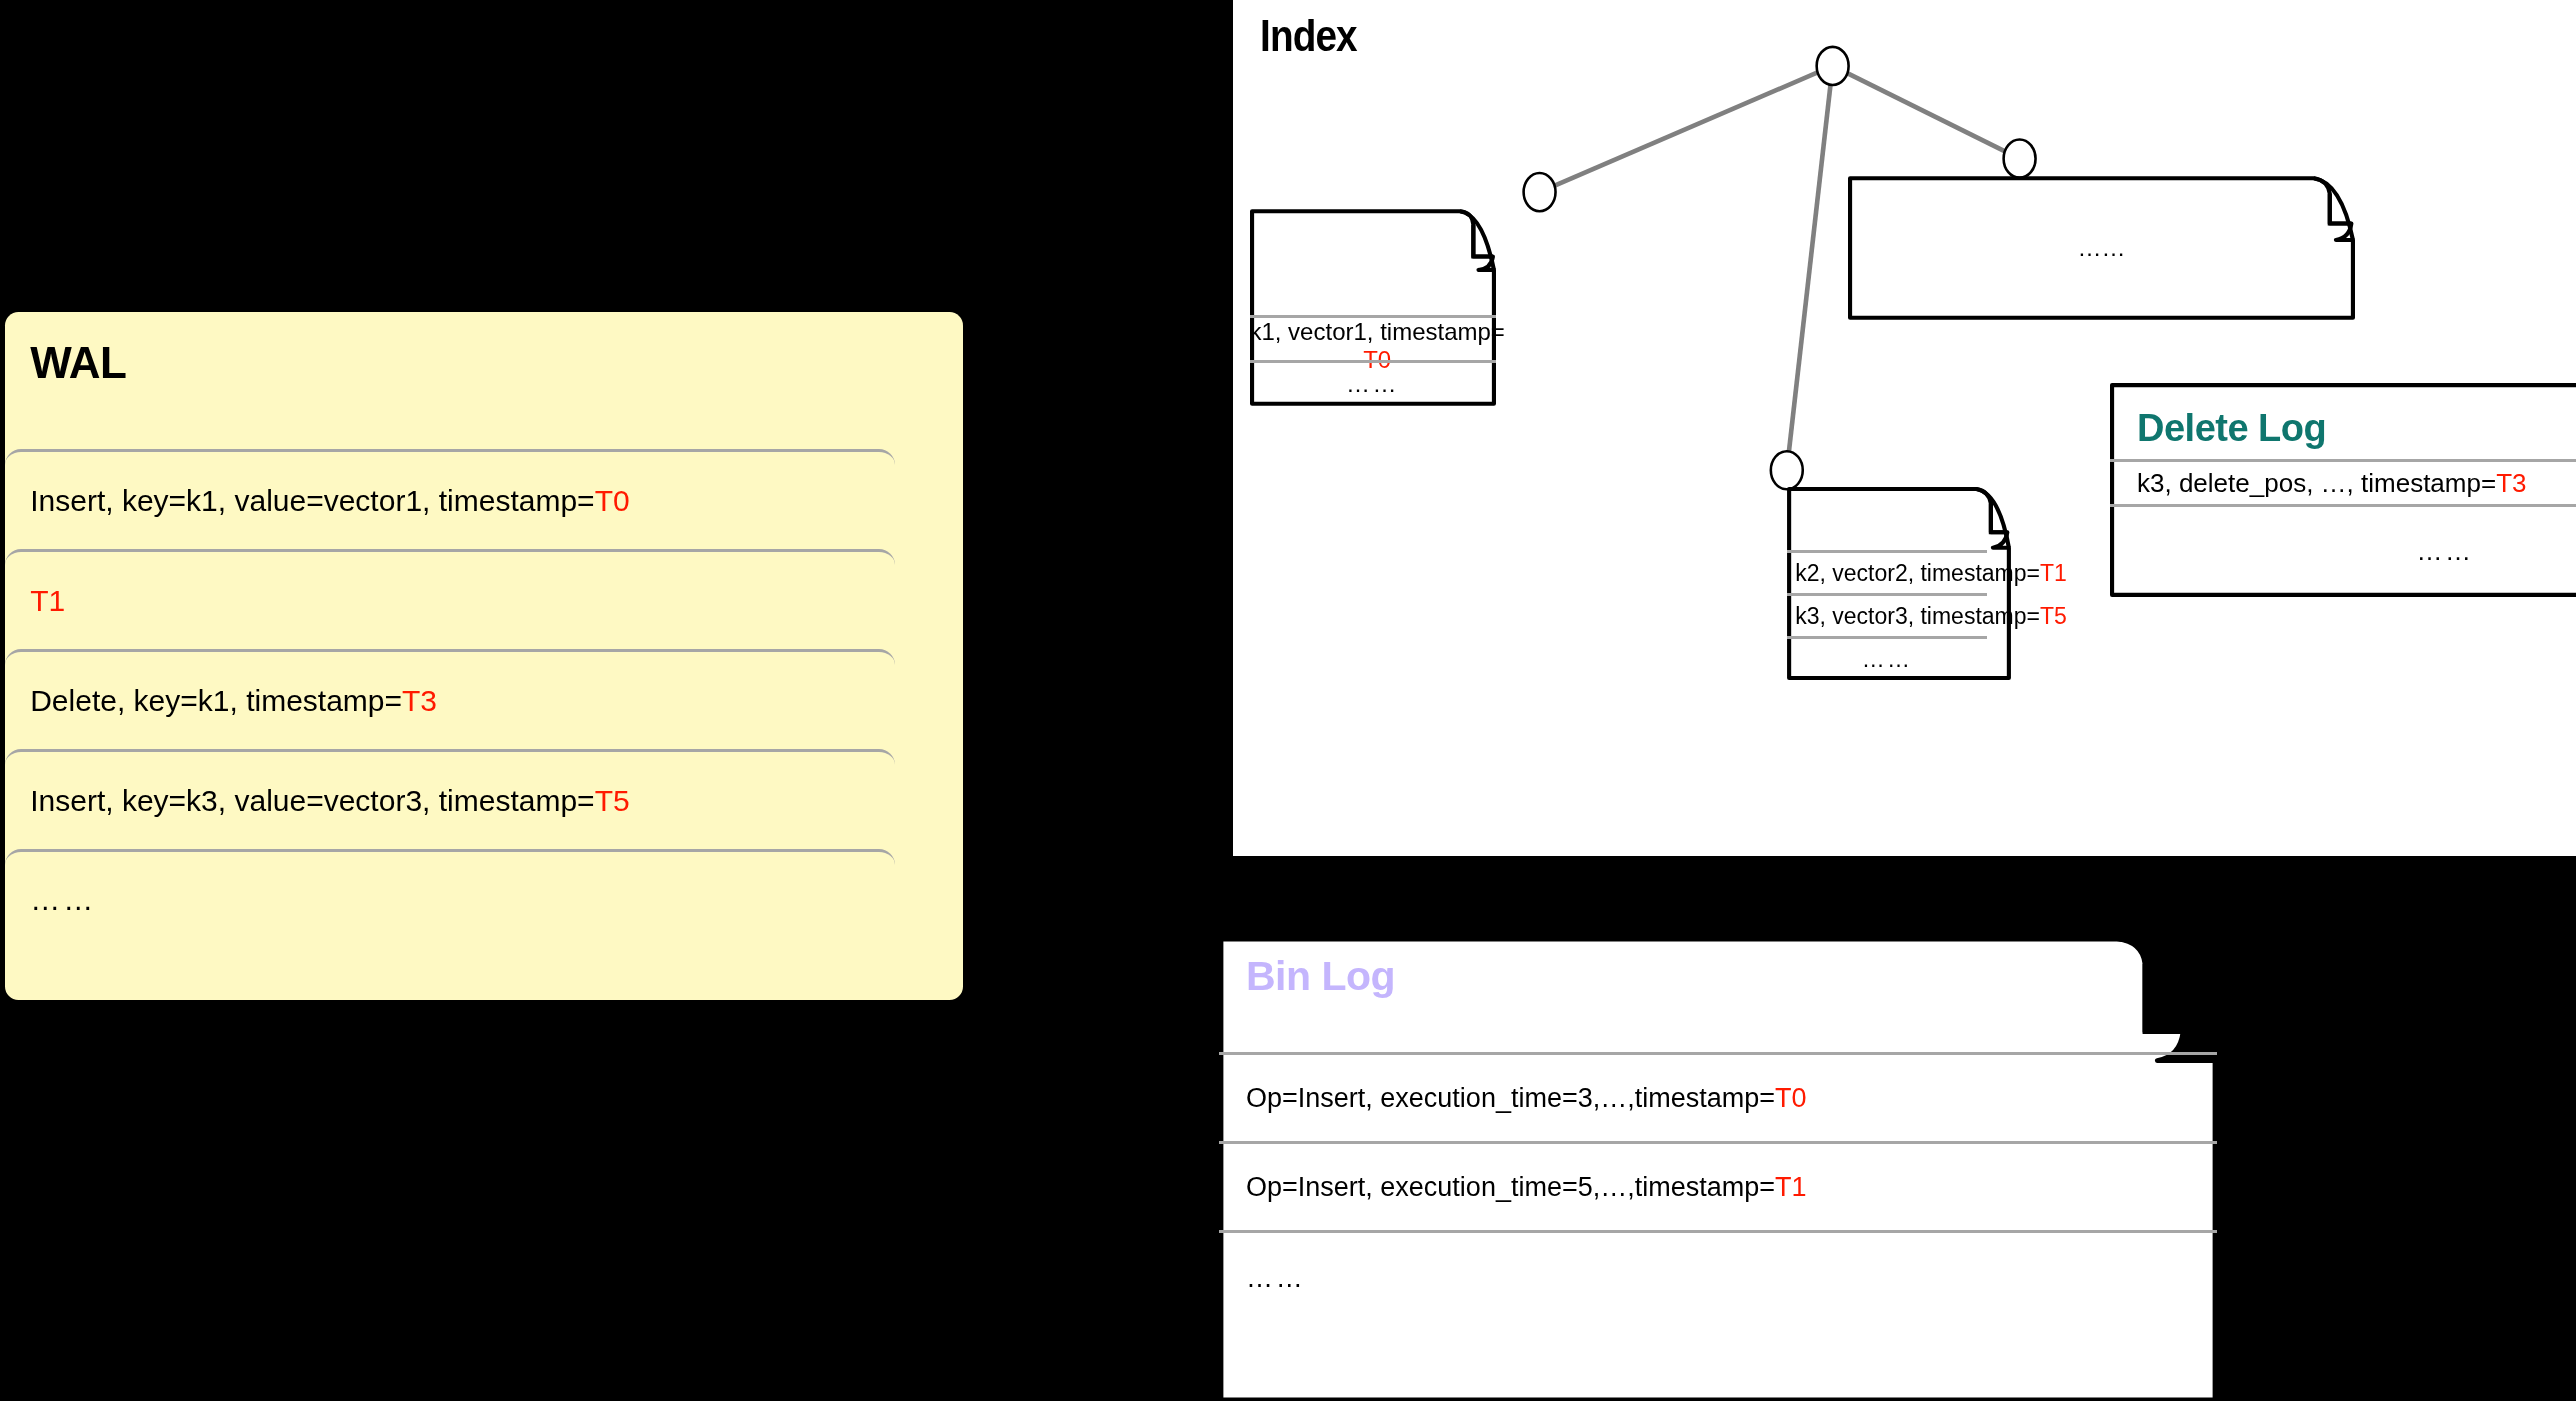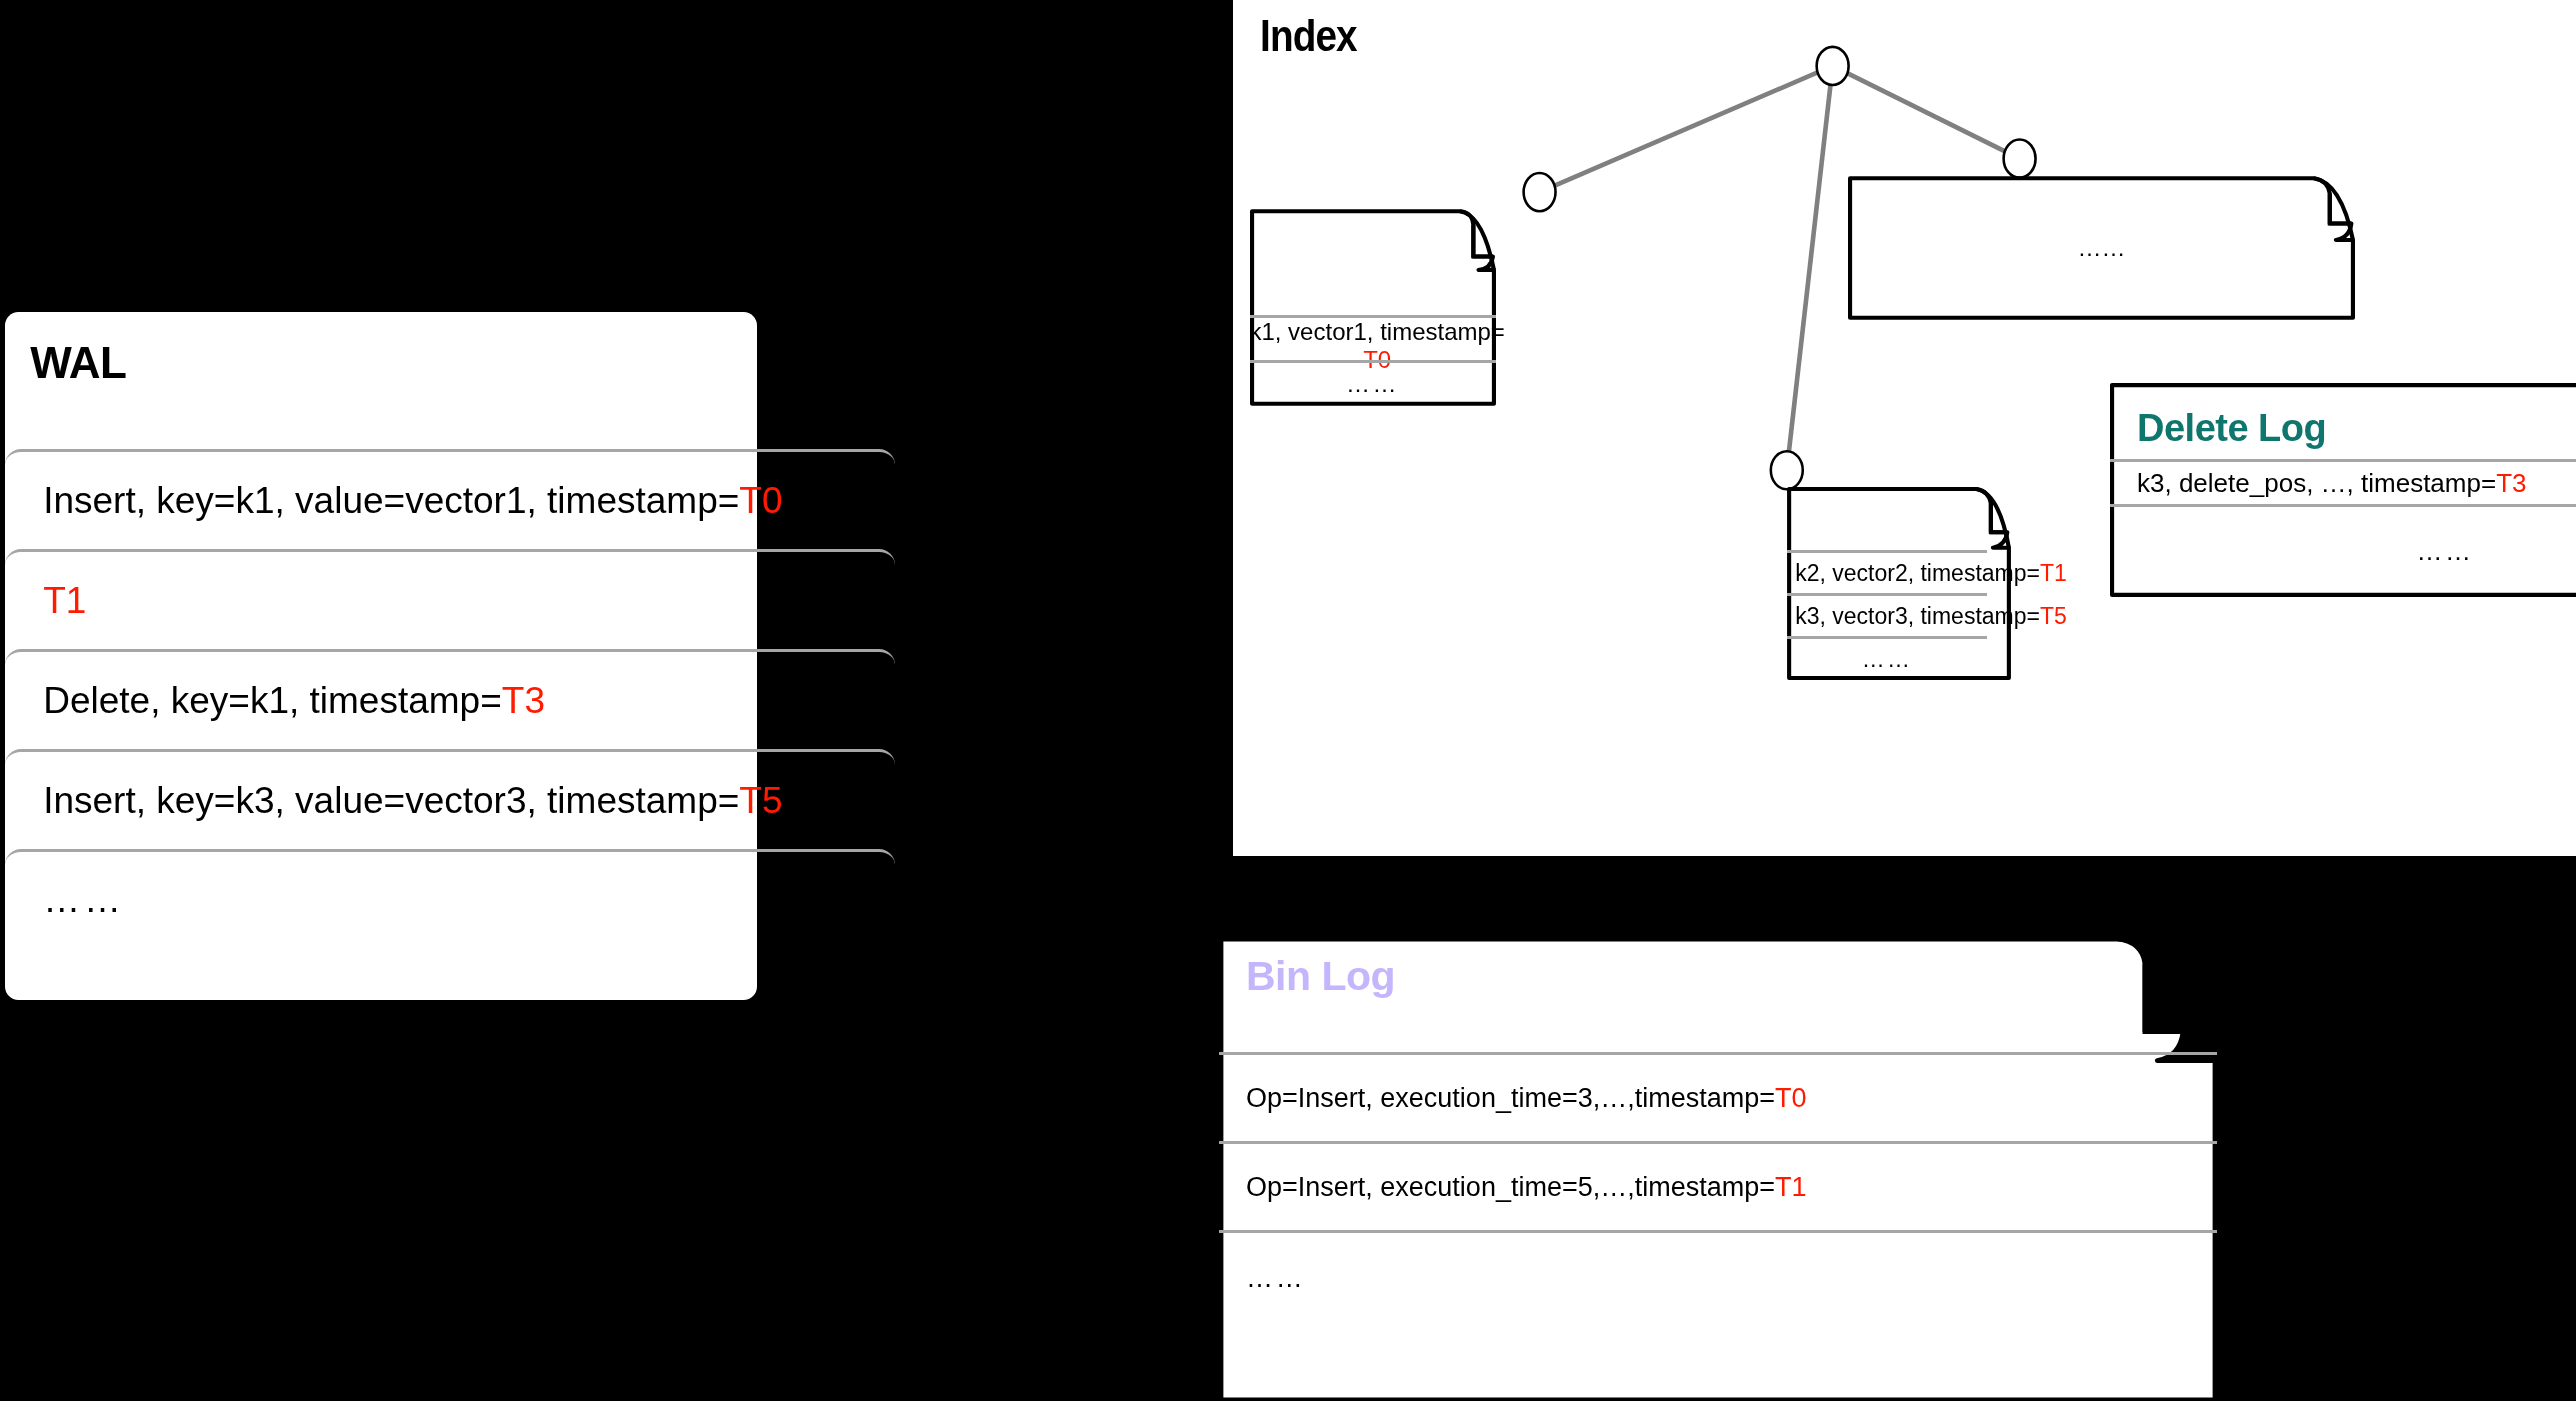--- a/index.html
+++ b/index.html
@@ -13,26 +13,26 @@
   .card svg.outline{position:absolute;left:0;top:0;overflow:visible;}
   .rows{position:absolute;left:0;right:0;bottom:0;}
 
   .row{box-sizing:border-box;border-top:3.1px solid #a6a6a6;display:flex;
        align-items:center;position:relative;background:transparent;}
   .row .txt{white-space:nowrap;color:#000;}
   .ts{color:#ff1a00;font-weight:normal;}
   .dots{letter-spacing:.10em;}
 
   
-  #wal{left:5.2px;top:312px;width:752px;height:688px;
-       background:#ffffff;border-radius:13.4px;}
+  #wal{left:5.2px;top:312px;width:958px;height:688px;
+       background:#fef9c3;border-radius:13.4px;}
   #wal .title{position:absolute;left:25px;top:26px;font-size:44px;font-weight:bold;
               letter-spacing:-0.5px;color:#000;}
   #wal .rows{top:137px;bottom:auto;left:0;width:890px;}
-  #wal .row{height:100px;padding-left:38px;font-size:37px;border-radius:16px;}
+  #wal .row{height:100px;padding-left:25px;font-size:30px;border-radius:16px;}
   #wal .row.r-dots{height:98px;}
 
   
   #index-panel{left:1233px;top:0px;width:1584px;height:856px;}
   #index-title{position:absolute;left:27px;top:11.3px;font-size:44px;font-weight:bold;
                letter-spacing:-1px;color:#000;font-family:"Liberation Sans",sans-serif;
                transform:scaleX(.88);transform-origin:left top;}
 
   
   #tree{position:absolute;left:0;top:0;width:1584px;height:856px;pointer-events:none;}

